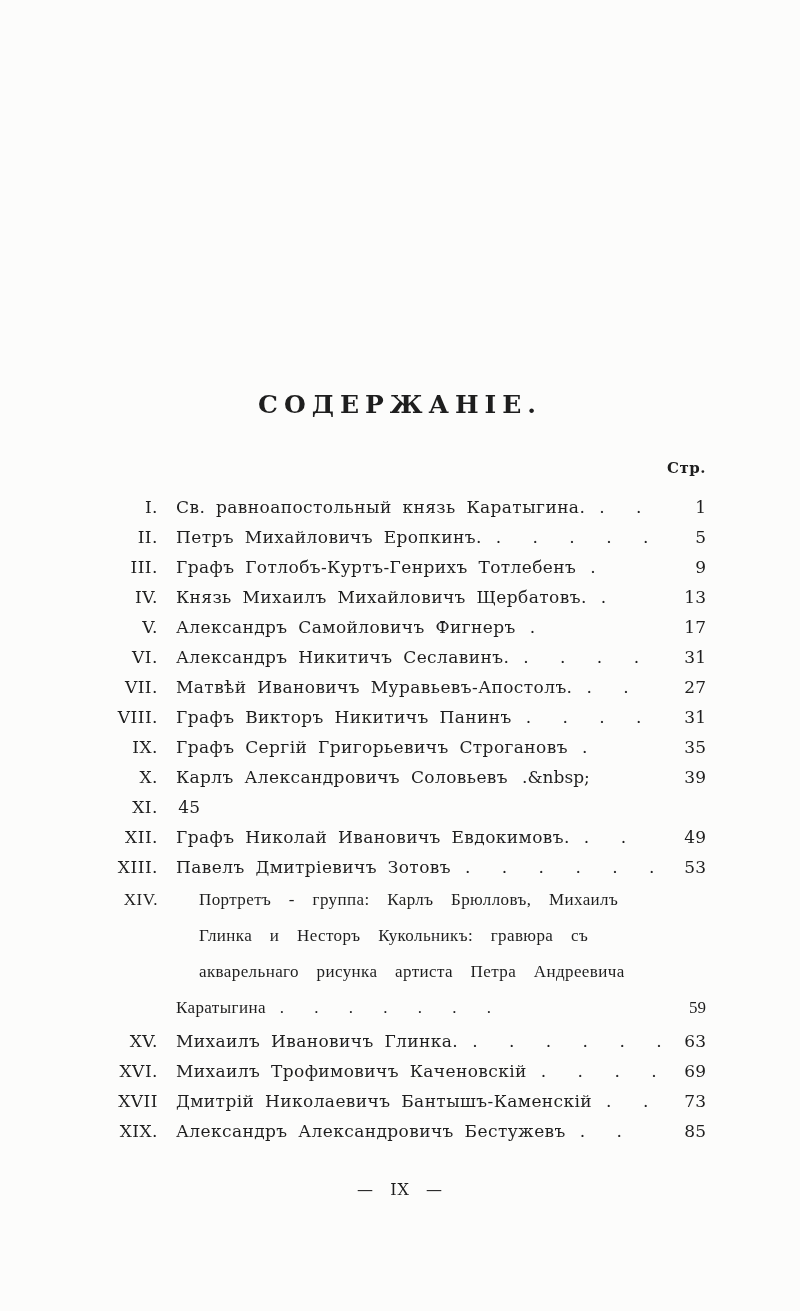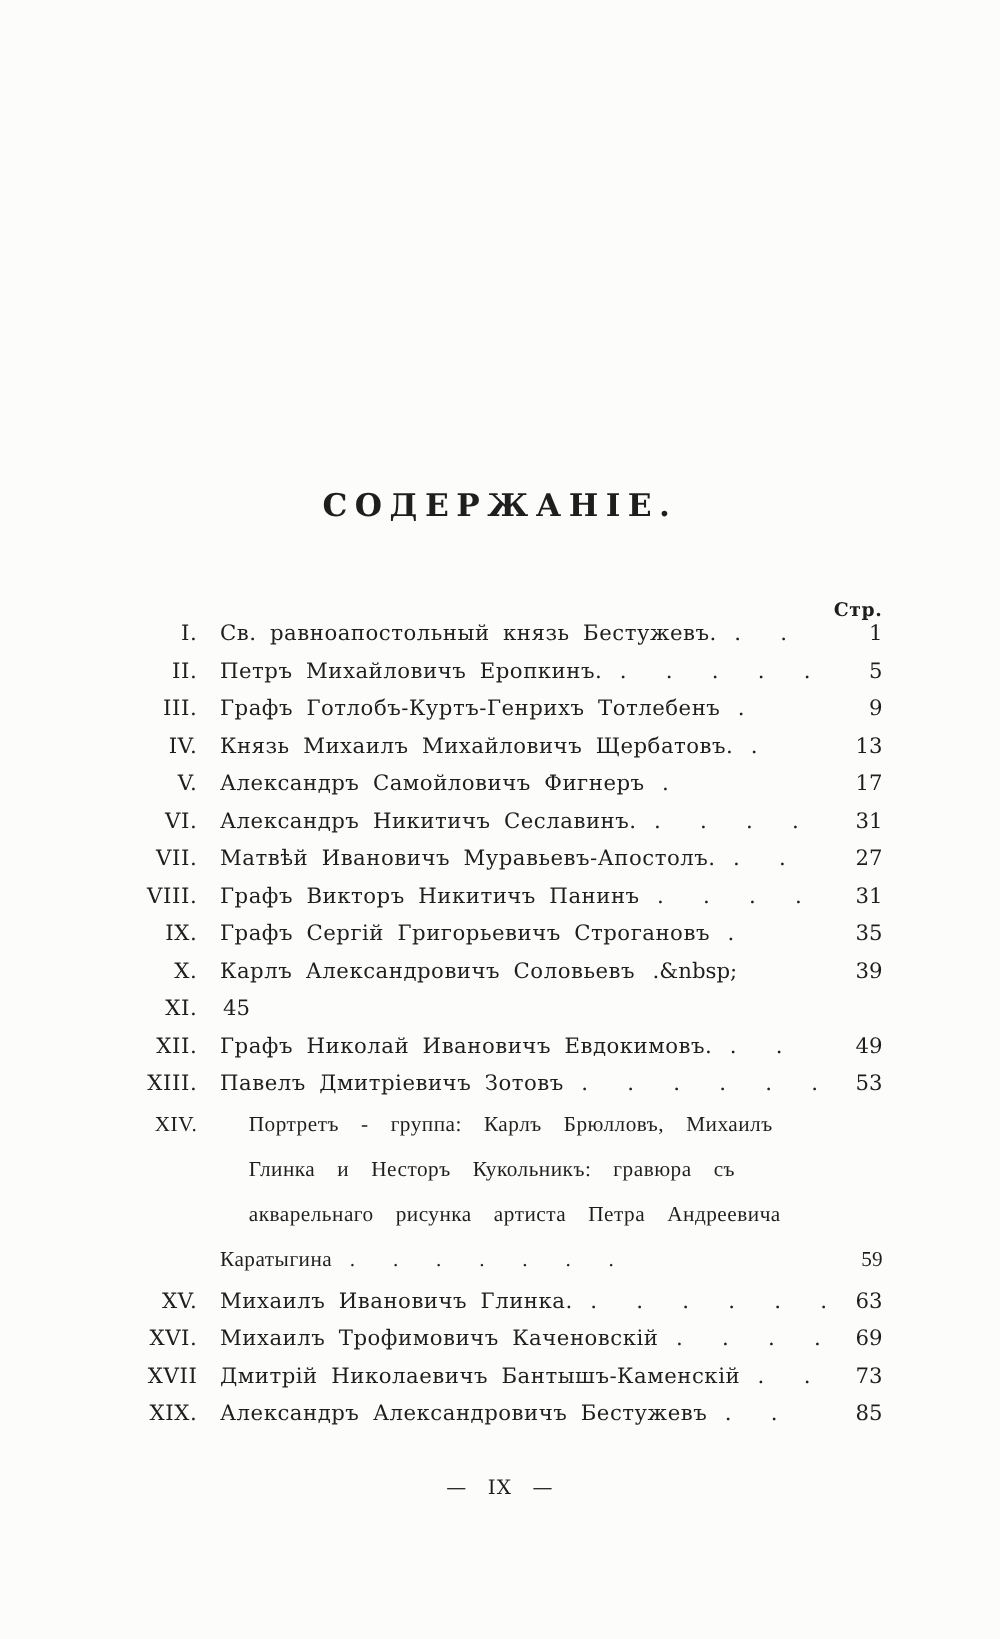--- a/index.html
+++ b/index.html
@@ -28,21 +28,20 @@
   }
   .col-header {
     position: absolute;
     top: 459px;
     left: 100px;
     width: 606px;
     text-align: right;
     font-size: 15px;
     font-weight: 600;
     letter-spacing: 0.5px;
-    margin-top: 20px;
   }
   .toc {
     position: absolute;
     top: 492px;
     left: 100px;
     width: 606px;
     font-size: 17px;
   }
   .row {
     display: flex;
@@ -99,21 +98,21 @@
 <body>
 
 <div class="page-title">СОДЕРЖАНІЕ.</div>
 
 <div class="col-header">Стр.</div>
 
 <div class="toc">
 
   <div class="row">
     <span class="num">I.</span>
-    <span class="entry"><span class="t">Св. равноапостольный князь Бестужевъ.</span><span class="dots">. .</span></span>
+    <span class="entry"><span class="t">Св. равноапостольный князь Каратыгина.</span><span class="dots">. .</span></span>
     <span class="pg">1</span>
   </div>
 
   <div class="row">
     <span class="num">II.</span>
     <span class="entry"><span class="t">Петръ Михайловичъ Еропкинъ.</span><span class="dots">. . . . .</span></span>
     <span class="pg">5</span>
   </div>
 
   <div class="row">

